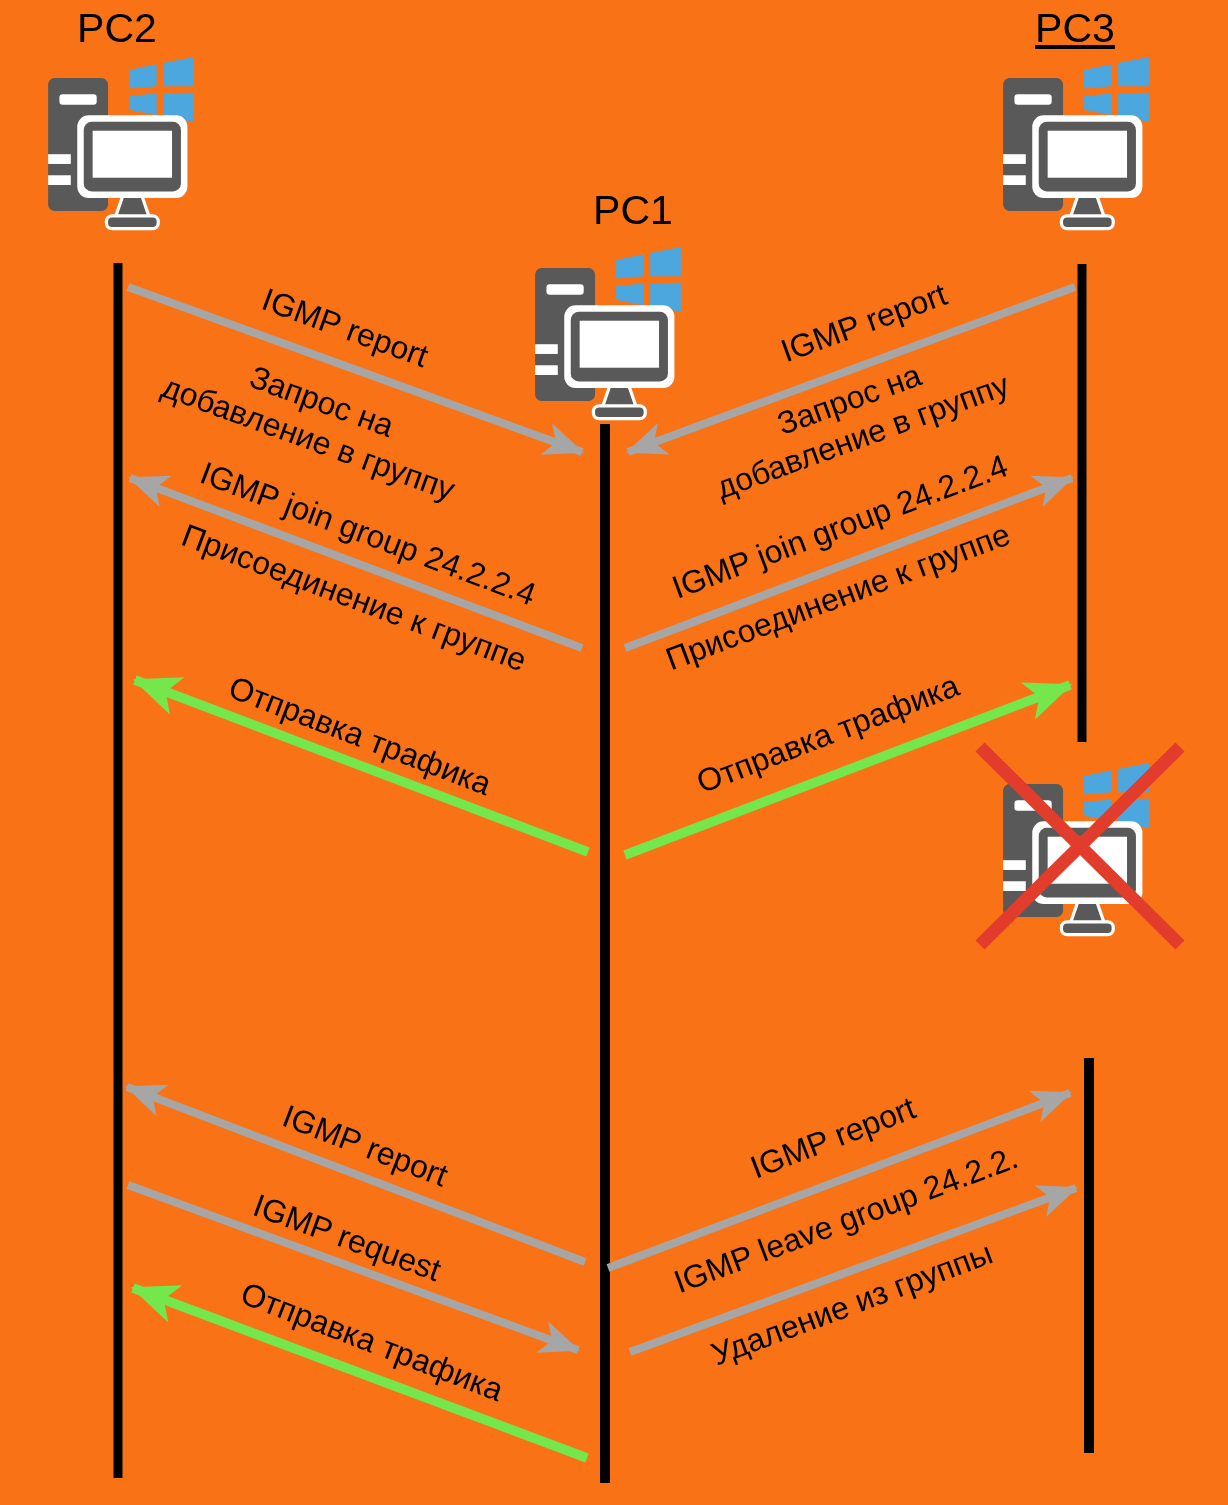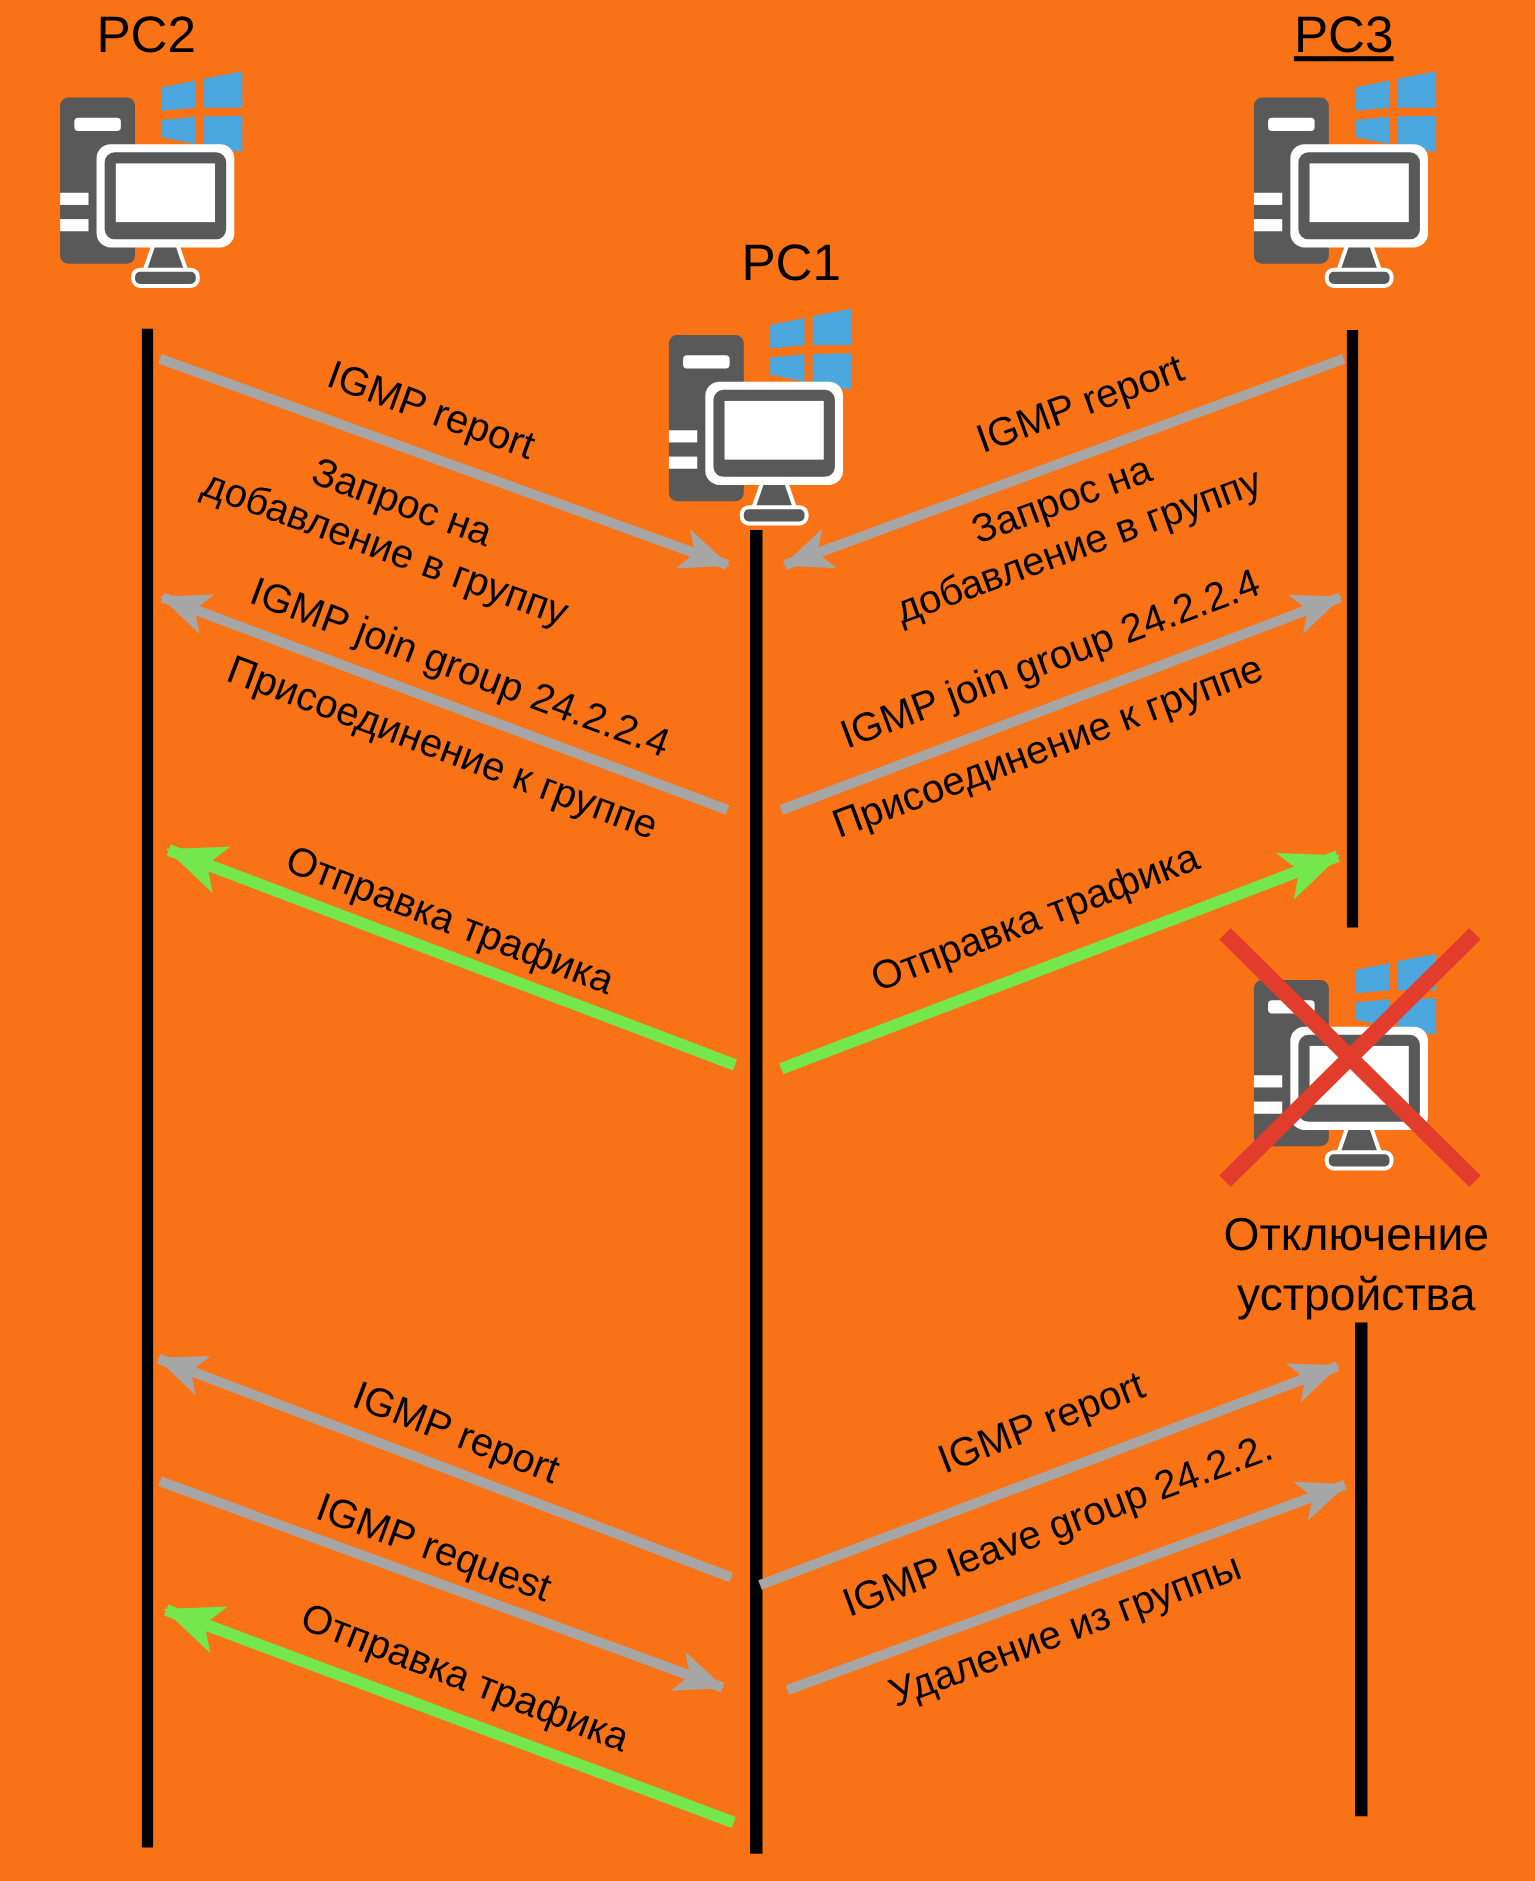--- a/index.html
+++ b/index.html
@@ -108,24 +108,20 @@
 
   <div class="lbl" style="left:864px;top:323px;--r:-20deg;">IGMP report</div>
   <div class="lbl" style="left:856px;top:418px;--r:-20deg;">
     <div>Запрос на</div>
     <div>добавление в группу</div>
   </div>
   <div class="lbl" style="left:840px;top:527px;--r:-20.5deg;">IGMP join group 24.2.2.4</div>
   <div class="lbl" style="left:838px;top:597px;--r:-20.5deg;">Присоединение к группе</div>
   <div class="lbl" style="left:828px;top:734px;--r:-21deg;">Отправка трафика</div>
 
-  <div class="lbl note-lbl" style="left:1085px;top:1012px;">
-    <div>Отключение</div>
-    <div>устройства</div>
-  </div>
 
   <div class="lbl" style="left:365px;top:1146px;--r:21deg;">IGMP report</div>
   <div class="lbl" style="left:347px;top:1238px;--r:20deg;">IGMP request</div>
   <div class="lbl" style="left:372px;top:1342px;--r:21deg;">Отправка трафика</div>
 
   <div class="lbl" style="left:833px;top:1138px;--r:-21deg;">IGMP report</div>
   <div class="lbl" style="left:846px;top:1220px;--r:-20.5deg;">IGMP leave group 24.2.2.</div>
   <div class="lbl" style="left:852px;top:1304px;--r:-20.5deg;">Удаление из группы</div>
 
 </div>

